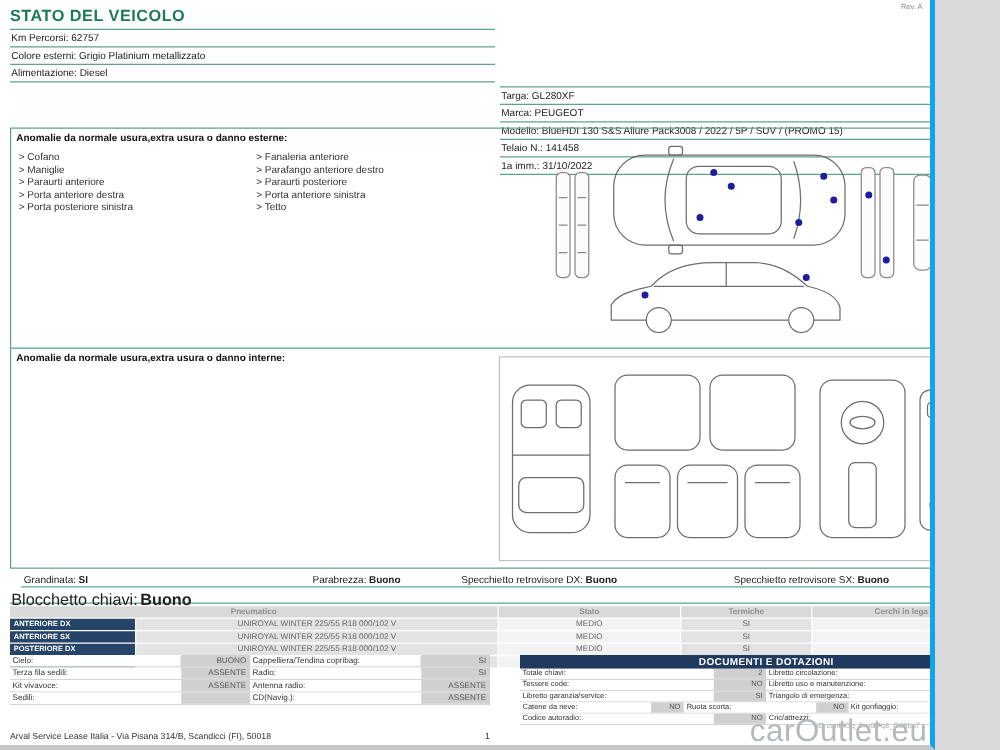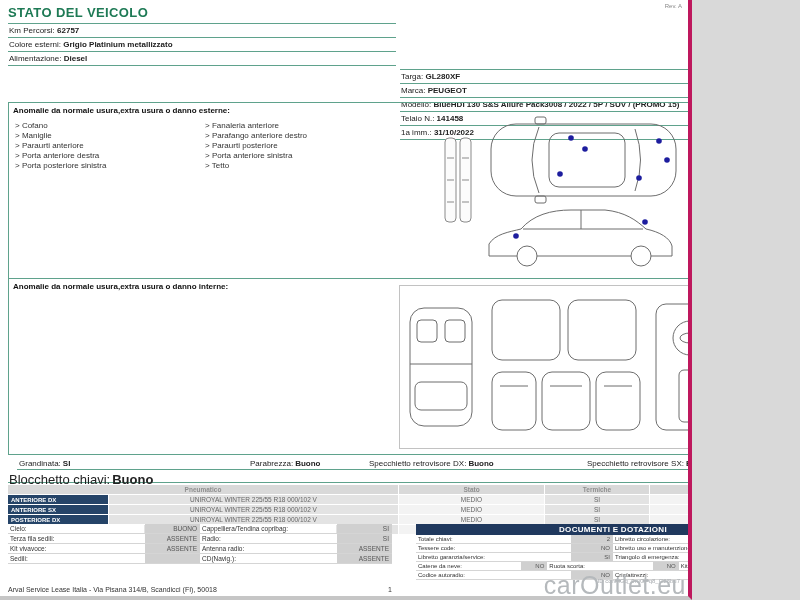--- a/index.html
+++ b/index.html
@@ -1,25 +1,25 @@
 <!DOCTYPE html>
 <html><head>
 <meta charset="utf-8">
 <style>
   *{margin:0;padding:0;box-sizing:border-box;}
   html,body{background:#d9d9d9;}
   body{font-family:"Liberation Sans",sans-serif;}
-  .page{position:relative;width:692px;height:600px;background:#fff;overflow:hidden;
-        border-right:4px solid #be185d;border-bottom:4px solid #c6c6c6;}
+  .page{position:relative;width:748px;height:600px;background:#fff;overflow:hidden;
+        border-right:4px solid #0ea5e9;border-bottom:4px solid #c6c6c6;}
   .title{position:absolute;left:8px;top:5px;font-size:13px;font-weight:bold;color:#1e7a55;letter-spacing:.4px;}
   .rev{position:absolute;right:6px;top:3px;font-size:6px;color:#888;}
   .info-left{position:absolute;left:8px;top:23px;width:388px;border-top:1px solid #5fa28c;}
   .info-right{position:absolute;left:400px;top:23px;width:392px;border-top:1px solid #5fa28c;margin-top:46px;}
   .irow{border-bottom:1px solid #5fa28c;font-size:8px;padding:2px 1px;line-height:9px;color:#222;}
-  .irow .val{font-weight:bold;}
+  .irow .val{font-weight:normal;}
   .mainbox{position:absolute;left:8px;top:102px;width:784px;height:353px;border:1px solid #5fa28c;}
   .sec-ext{position:absolute;left:0;top:0;width:100%;height:176px;border-bottom:1px solid #5fa28c;}
   .sec-int{position:absolute;left:0;top:176px;width:100%;height:176px;}
   .sec-title{position:absolute;left:4px;top:3px;font-size:8px;font-weight:bold;color:#111;}
   .dmg-list{position:absolute;top:18px;font-size:8px;color:#333;line-height:10px;white-space:nowrap;}
   .dmg-c1{left:6px;}
   .dmg-c2{left:196px;}
   .diag-ext{position:absolute;left:430px;top:5px;width:348px;height:164px;}
   .diag-int{position:absolute;left:390px;top:6px;width:386px;height:164px;border:1px solid #c2c2c2;background:#fff;}
   .cond{position:absolute;left:17px;top:457px;width:784px;height:13px;border-bottom:1px solid #5fa28c;font-size:8px;color:#222;}

